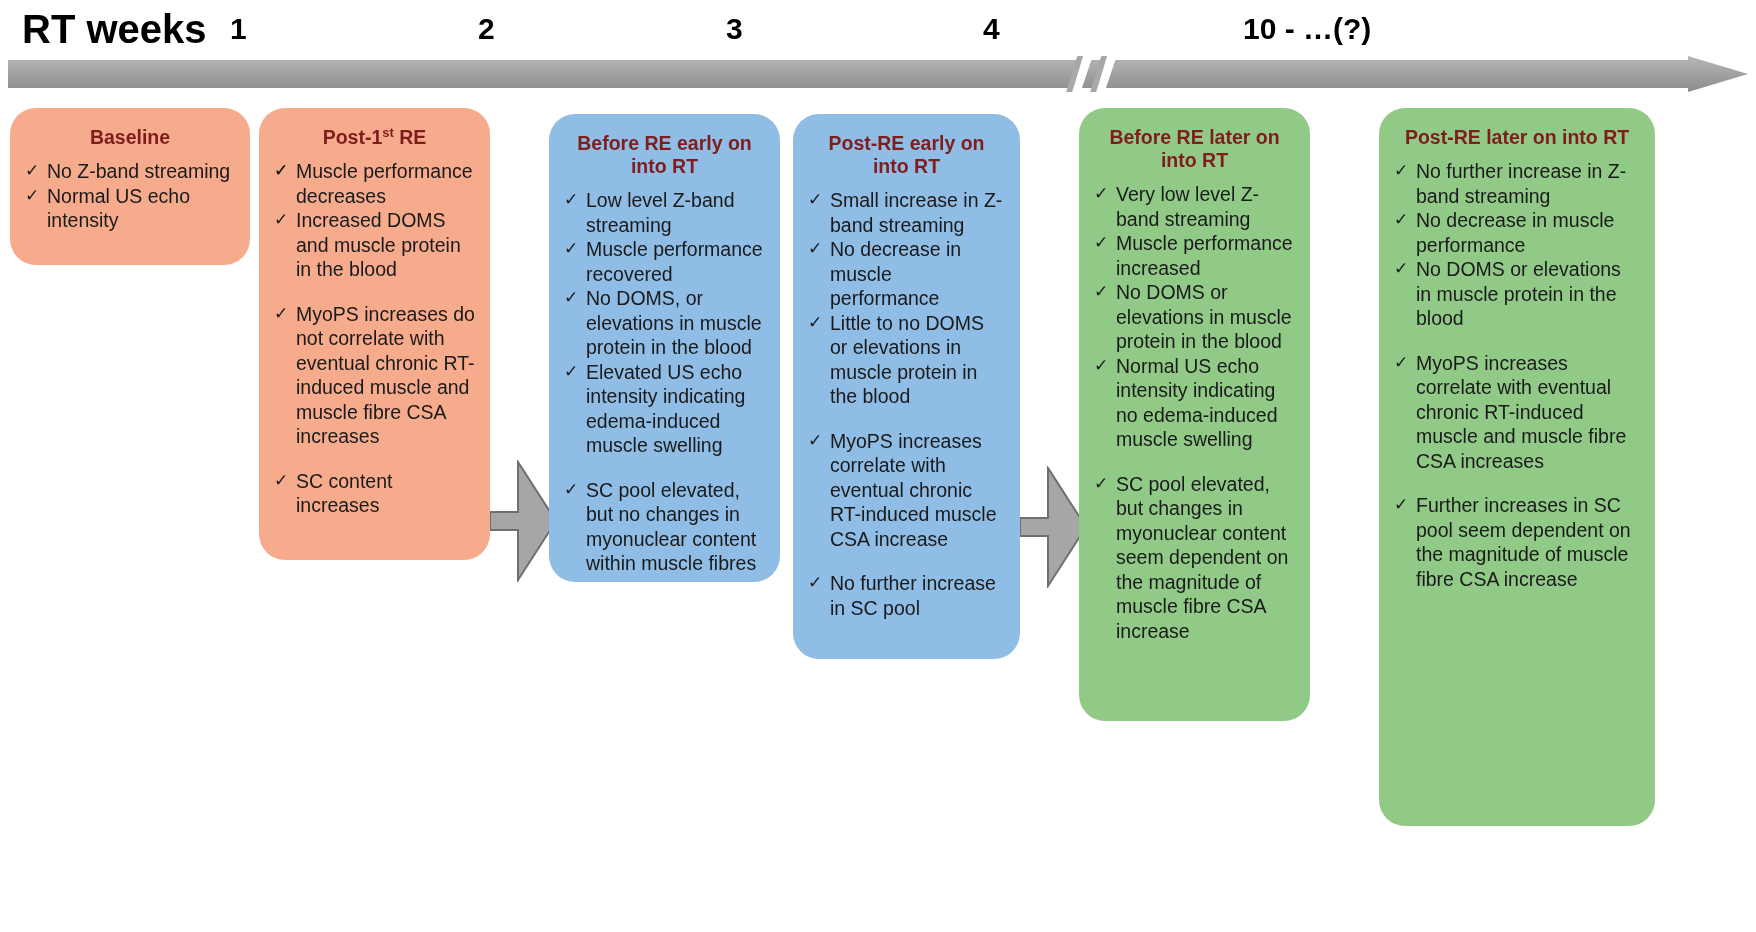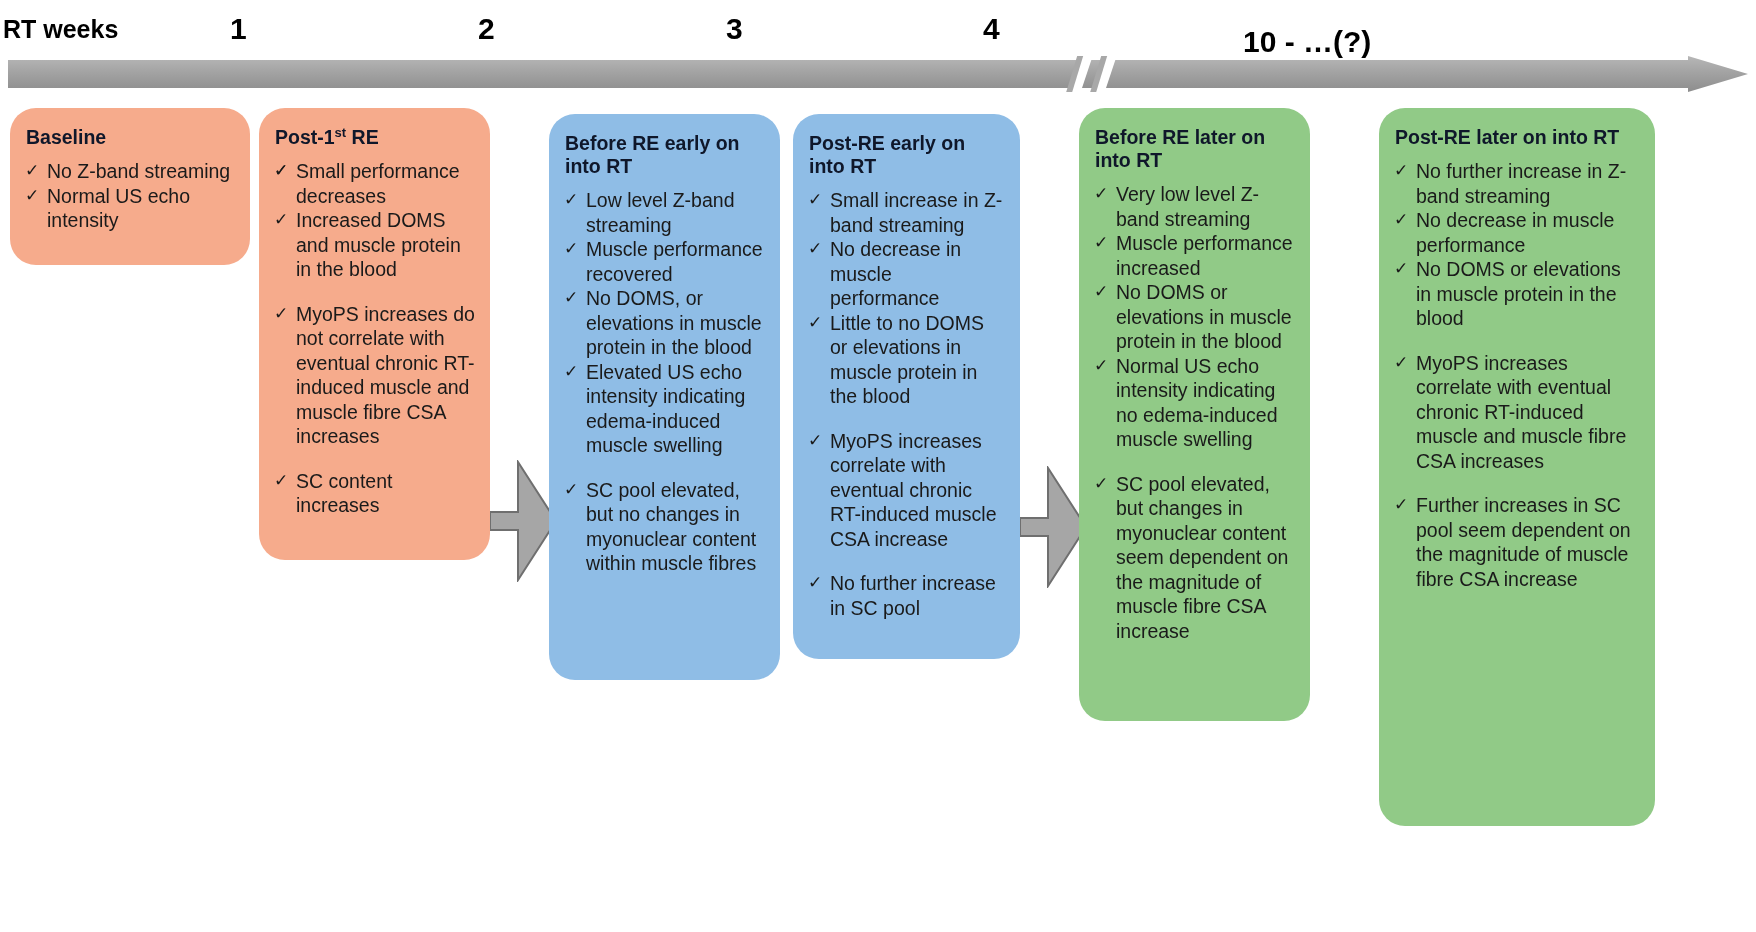--- a/index.html
+++ b/index.html
@@ -27,29 +27,29 @@
 
   .week-label {
     position: absolute;
     font-weight: bold;
     color: #000000;
     font-size: 30px;
     line-height: 34px;
     white-space: nowrap;
   }
   #rt-weeks-label {
-    left: 3px;
+    left: 22px;
     top: 12px;
-    font-size: 25px;
+    font-size: 40px;
   }
   #week-1 { left: 230px; top: 12px; }
   #week-2 { left: 478px; top: 12px; }
   #week-3 { left: 726px; top: 12px; }
   #week-4 { left: 983px; top: 12px; }
-  #week-10 { left: 1243px; top: 25px; }
+  #week-10 { left: 1243px; top: 12px; }
 
   
   #timeline-arrow {
     position: absolute;
     left: 8px;
     top: 56px;
     width: 1740px;
     height: 36px;
   }
 
@@ -74,25 +74,26 @@
     background: #f6ab8c;
   }
   .phase-box.blue {
     background: #8fbde6;
   }
   .phase-box.green {
     background: #91ca87;
   }
 
   .box-title {
+    text-align: center;
     font-weight: bold;
     font-size: 19.5px;
     line-height: 23px;
     margin: 4px 2px 10px 2px;
-    color: #0f172a;
+    color: #7f1d1d;
   }
   .box-title .sup {
     font-size: 13px;
     vertical-align: super;
     line-height: 0;
   }
 
   .bullet-group { margin: 0; }
   .bullet-group + .bullet-group { margin-top: 20px; }
 
@@ -108,21 +109,21 @@
     position: absolute;
     left: 1px;
     top: 0px;
     font-size: 17px;
     line-height: 24.5px;
   }
 
   
   #box-baseline      { left: 10px;   top: 8px;  width: 240px;  height: 157px; }
   #box-post1re       { left: 259px;  top: 8px;  width: 231px;  height: 452px; }
-  #box-before-early  { left: 549px;  top: 14px; width: 231px;  height: 566px; }
+  #box-before-early  { left: 549px;  top: 14px; width: 231px;  height: 468px; }
   #box-post-early    { left: 793px;  top: 14px; width: 227px;  height: 545px; }
   #box-before-later  { left: 1079px; top: 8px;  width: 231px;  height: 613px; }
   #box-post-later    { left: 1379px; top: 8px;  width: 276px;  height: 718px; }
 
   
   .connector {
     position: absolute;
   }
   #connector-1 { left: 488px; top: 360px; width: 70px; height: 122px; }
   #connector-2 { left: 1018px; top: 366px; width: 70px; height: 122px; }
@@ -188,21 +189,21 @@
 
   <div class="phase-box orange" id="box-post1re">
     <div class="box-title"><span>Post-1</span><span class="sup">st</span><span> RE</span></div>
 
     <div class="bullet-group">
       <div class="bullet">
         <span class="check">✓</span>
       </div>
       <div class="bullet">
         <span class="check">✓</span>
-        <span>Small performance decreases</span>
+        <span>Muscle performance decreases</span>
       </div>
       <div class="bullet">
         <span class="check">✓</span>
         <span>Increased DOMS and muscle protein in the blood</span>
       </div>
     </div>
 
     <div class="bullet-group">
       <div class="bullet">
         <span class="check">✓</span>

